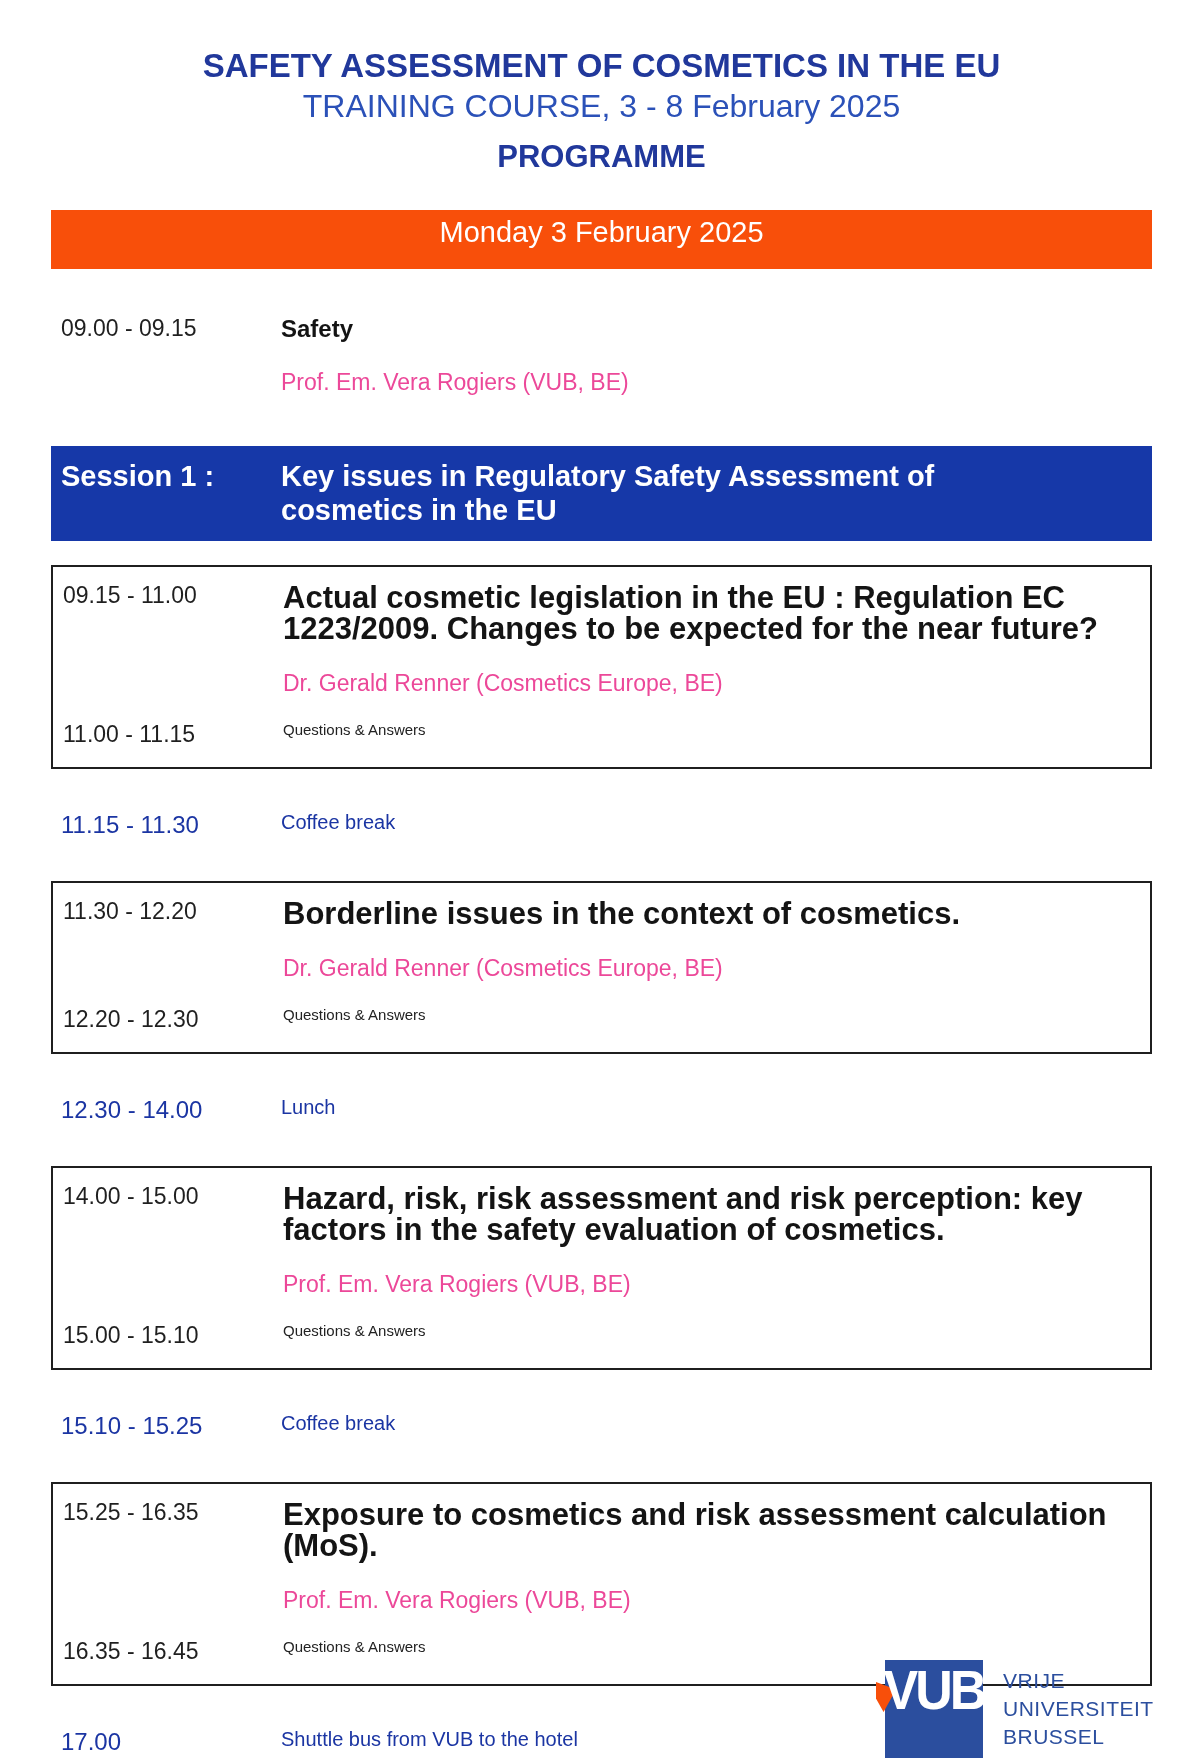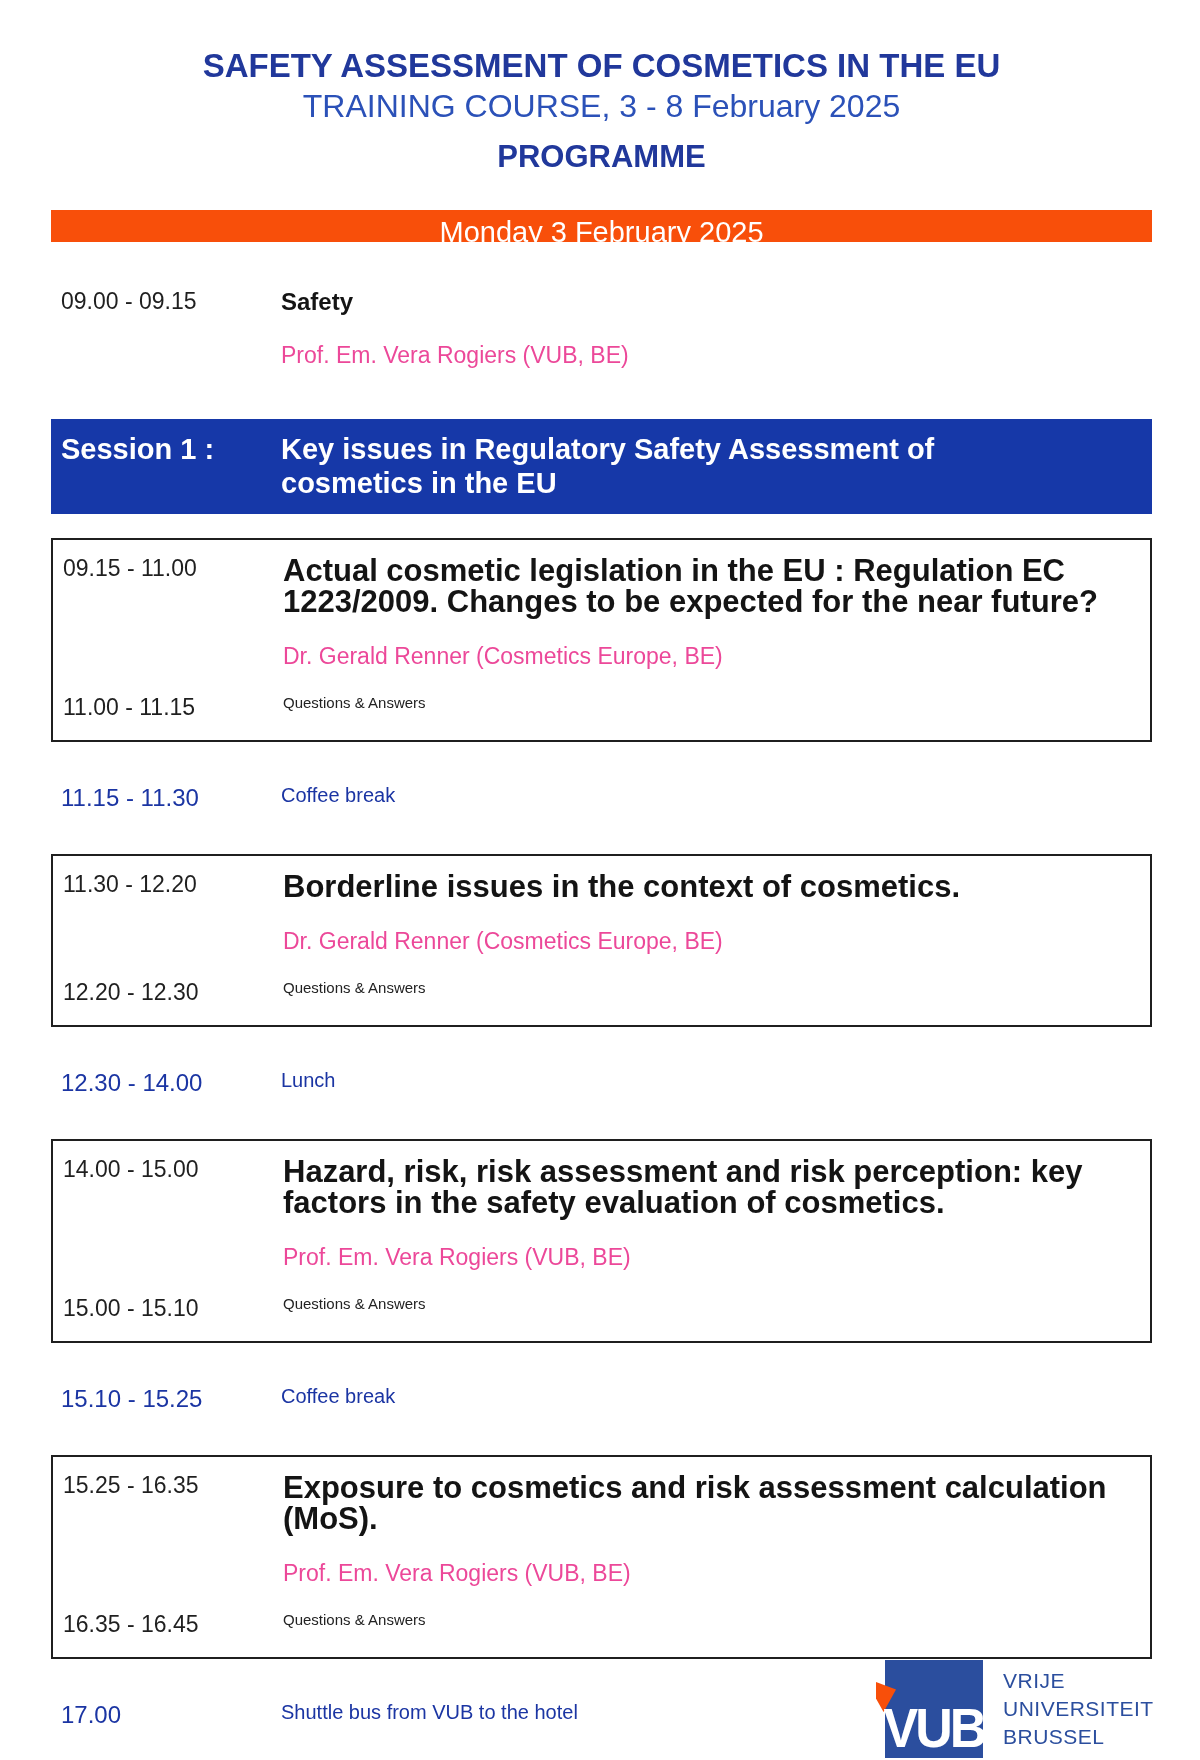--- a/index.html
+++ b/index.html
@@ -24,21 +24,21 @@
     margin: 0; font-size: 32px; line-height: 40px;
     font-weight: normal; color: var(--mid_blue, #2B51B8);
   }
   .title-programme {
     margin: 12px 0 0 0; font-size: 31px; line-height: 38px;
     font-weight: bold; color: var(--navy, #21389B);
   }
 
   
   .day-banner {
-    margin-top: 34px; height: 32px; line-height: 44px;
+    margin-top: 34px; height: 59px; line-height: 44px;
     background: var(--orange, #F84F0A);
     color: #ffffff; font-size: 29px; text-align: center;
   }
 
   
   .row { display: flex; align-items: flex-start; }
   .time { flex: none; width: 220px; font-size: 23px; color: #1f1f1f; }
   .pad-l { padding-left: 10px; }
 
   
@@ -79,21 +79,21 @@
   .blabel { font-size: 20px; }
 
   
   .logo {
     position: absolute; left: 885px; top: 1660px;
     display: flex; align-items: center; gap: 20px;
   }
   .logo-mark {
     position: relative; width: 98px; height: 98px;
     background: var(--logo_blue, #2B4E9E);
-    display: flex; align-items: flex-end; justify-content: center;
+    display: flex; align-items: flex-start; justify-content: center;
   }
   .logo-wedge {
     position: absolute; left: -9px; top: 22px;
     width: 20px; height: 30px;
     background: var(--orange, #F84F0A);
     clip-path: polygon(0 0, 100% 25%, 38% 100%, 0 55%);
   }
   .logo-acronym {
     color: #ffffff; font-weight: bold; font-size: 52px;
     letter-spacing: -3px; transform: scaleY(1.05);

